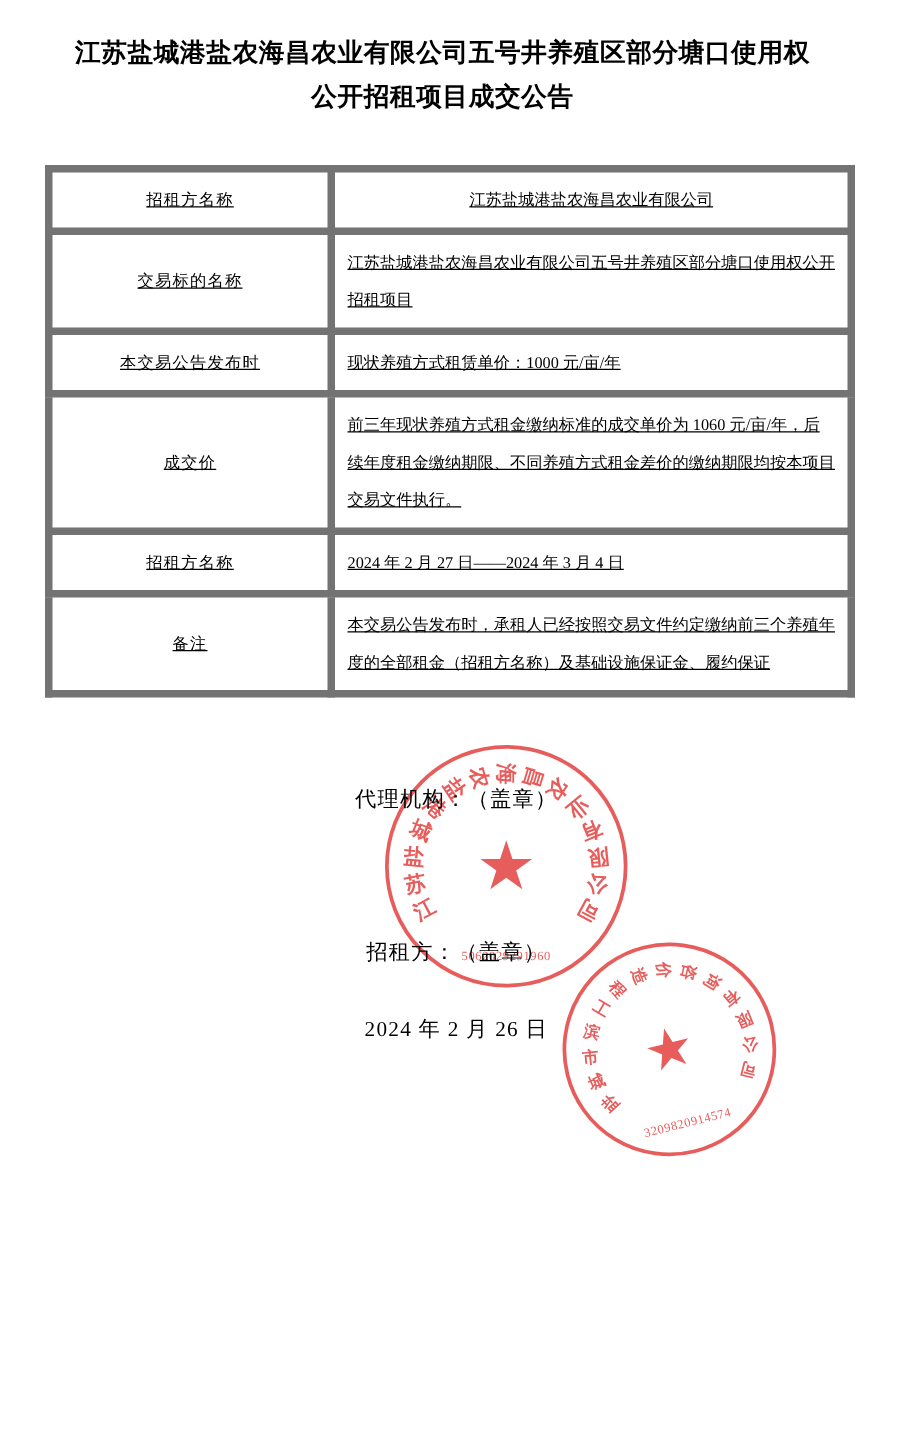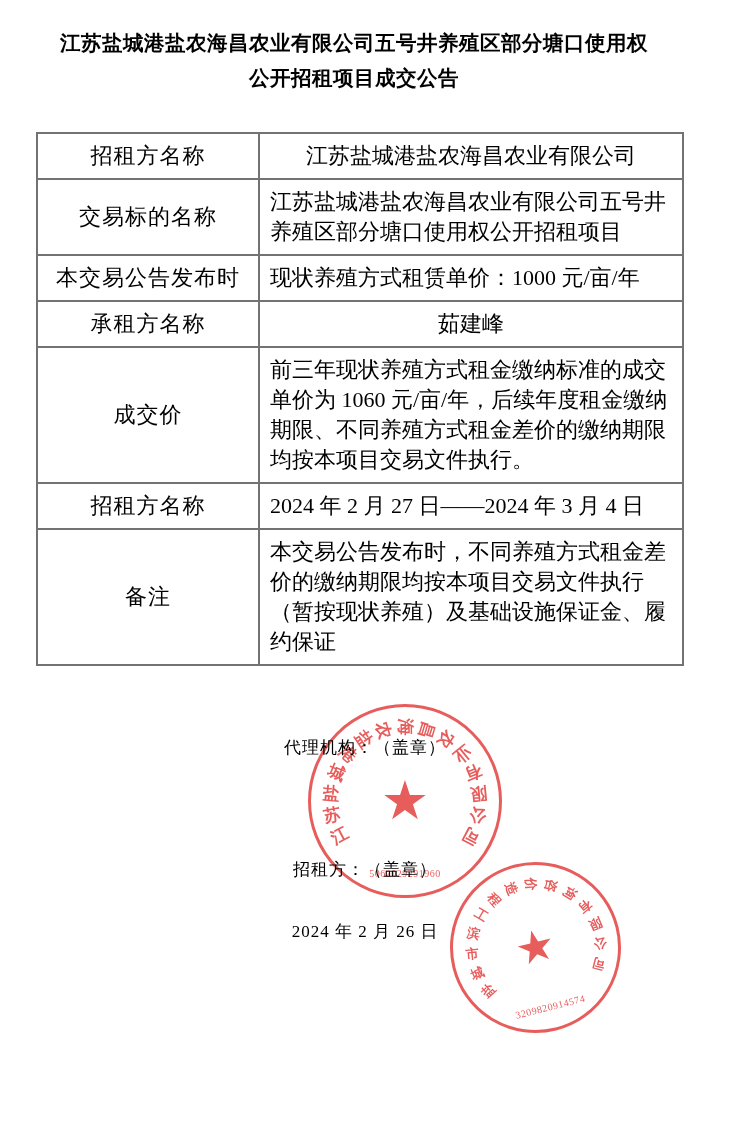--- a/index.html
+++ b/index.html
@@ -36,25 +36,26 @@
     display: block;
   }
   table.notice {
     margin-top: 36px;
     width: 648px;
     margin-left: 2px;
     border-collapse: collapse;
     table-layout: fixed;
   }
   table.notice td {
-    border: 2px solid #737373;
-    font-size: 22px;
+    border: 6px solid #737373;
+    font-size: 13px;
     line-height: 30px;
     padding: 7px 10px;
     vertical-align: middle;
+    text-decoration: underline;
   }
   td.label {
     width: 200px;
     text-align: center;
     letter-spacing: 1px;
   }
   td.value {
     text-align: left;
     padding-left: 14px;
   }
@@ -161,34 +162,30 @@
       </tr>
       <tr>
         <td class="label">交易标的名称</td>
         <td class="value">江苏盐城港盐农海昌农业有限公司五号井养殖区部分塘口使用权公开招租项目</td>
       </tr>
       <tr>
         <td class="label">本交易公告发布时</td>
         <td class="value">现状养殖方式租赁单价：1000 元/亩/年</td>
       </tr>
       <tr>
-        <td class="label">承租方名称</td>
-        <td class="value center">茹建峰</td>
-      </tr>
-      <tr>
         <td class="label">成交价</td>
         <td class="value">前三年现状养殖方式租金缴纳标准的成交单价为 1060 元/亩/年，后续年度租金缴纳期限、不同养殖方式租金差价的缴纳期限均按本项目交易文件执行。</td>
       </tr>
       <tr>
         <td class="label">招租方名称</td>
         <td class="value">2024 年 2 月 27 日——2024 年 3 月 4 日</td>
       </tr>
       <tr>
         <td class="label">备注</td>
-        <td class="value">本交易公告发布时，不同养殖方式租金差价的缴纳期限均按本项目交易文件执行（暂按现状养殖）及基础设施保证金、履约保证</td>
+        <td class="value">本交易公告发布时，承租人已经按照交易文件约定缴纳前三个养殖年度的全部租金（招租方名称）及基础设施保证金、履约保证</td>
       </tr>
     </tbody>
   </table>
 
   <div class="sign-area">
 
     <div class="seal seal-main">
       <div class="seal-ring-text" id="seal1-ring">
           <span style="transform: rotate(-118deg) translate(0px, -74px) rotate(90deg) translate(-50%, -50%);">江</span>
           <span style="transform: rotate(-101.143deg) translate(0px, -74px) rotate(90deg) translate(-50%, -50%);">苏</span>

